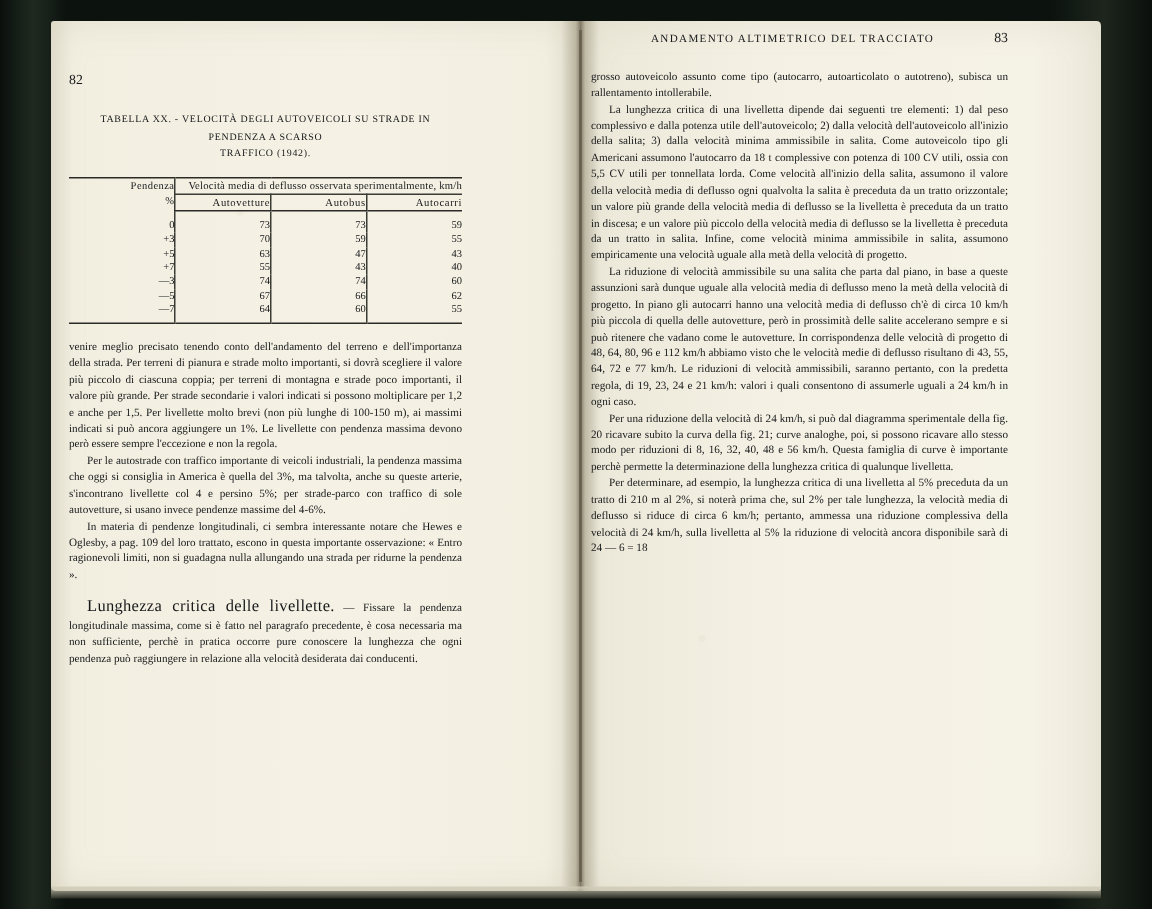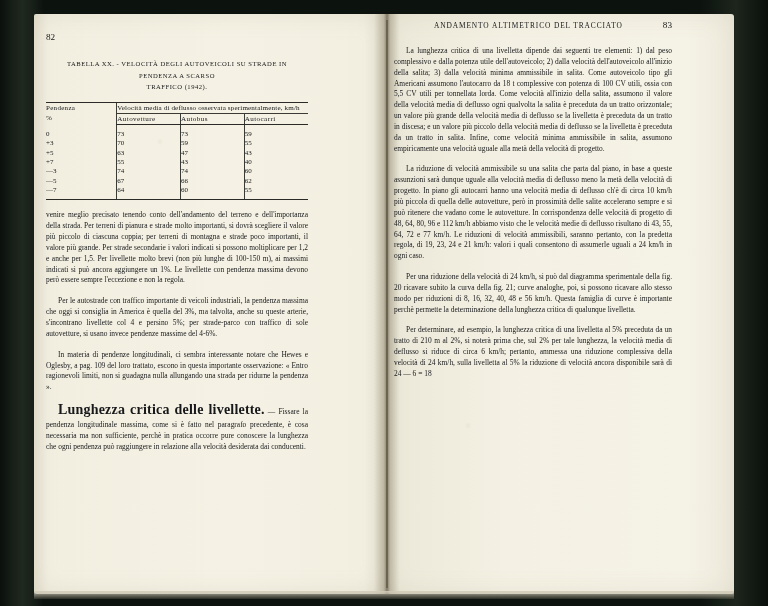--- a/index.html
+++ b/index.html
@@ -96,21 +96,21 @@
     width: 700px; height: 8px;
     background: linear-gradient(180deg, rgba(210,205,185,0.9), rgba(120,114,94,0.25));
     pointer-events: none;
   }
 
   
   .col {
     position: absolute;
     color: #17181a;
   }
-  .col.left  { left: 46px;  top: 32px;  width: 262px; }
+  .col.left  { left: 46px;  top: 48px;  width: 262px; }
   .col.right { left: 394px; top: 20px;  width: 278px; }
 
   .runhead {
     display: flex;
     align-items: baseline;
     font-size: 7.4px;
     letter-spacing: 0.9px;
     margin-bottom: 16px;
     white-space: nowrap;
   }
@@ -138,21 +138,21 @@
   }
 
   table.data {
     width: 100%;
     border-collapse: collapse;
     font-size: 6.9px;
     margin-bottom: 10px;
   }
   table.data th, table.data td {
     padding: 0;
-    text-align: left;
+    text-align: right;
     vertical-align: middle;
     font-weight: normal;
   }
   .rule-top { border-top: 1.1px solid #2a2b26; }
   .rule-bot { border-bottom: 1.1px solid #2a2b26; }
   .vline { border-left: 0.9px solid #3a3b34; margin-left: 22px; }
 
   th.pend {
     width: 27%;
     line-height: 1.55;
@@ -181,26 +181,26 @@
   tbody tr:last-child  td { padding-bottom: 4px; }
 
   p.body {
     margin: 0;
     font-size: 7.45px;
     line-height: 1.455;
     text-align: justify;
     text-justify: inter-word;
     hyphens: manual;
   }
-  p.body + p.body { margin-top: 10px; }
+  p.body + p.body { margin-top: 0; }
   p.indent { text-indent: 12px; }
   .ital { }
   .sec-head {
-    font-weight: bold;
-    font-size: 14px;
+    font-weight: normal;
+    font-size: 11px;
     letter-spacing: 0.2px;
   }
   .para-gap { height: 7px; }
 
   
   .speckle {
     position: absolute; inset: 0;
     pointer-events: none;
     background:
       radial-gradient(circle at 18% 22%, rgba(150,135,95,0.05) 0 2px, transparent 3px),
@@ -308,18 +308,19 @@
 
   </div>
 
   <div class="col right">
 
     <div class="runhead rightpage">
       <span class="title">ANDAMENTO ALTIMETRICO DEL TRACCIATO</span>
       <span class="folio">83</span>
     </div>
 
+    <p class="body">grosso autoveicolo assunto come tipo (autocarro, autoarticolato o autotreno), subisca un rallentamento intollerabile.</p>
     <p class="body indent">La lunghezza critica di una livelletta dipende dai seguenti tre elementi: 1) dal peso complessivo e dalla potenza utile dell'autoveicolo; 2) dalla velocità dell'autoveicolo all'inizio della salita; 3) dalla velocità minima ammissibile in salita. Come autoveicolo tipo gli Americani assumono l'autocarro da 18 t complessive con potenza di 100 CV utili, ossia con 5,5 CV utili per tonnellata lorda. Come velocità all'inizio della salita, assumono il valore della velocità media di deflusso ogni qualvolta la salita è preceduta da un tratto orizzontale; un valore più grande della velocità media di deflusso se la livelletta è preceduta da un tratto in discesa; e un valore più piccolo della velocità media di deflusso se la livelletta è preceduta da un tratto in salita. Infine, come velocità minima ammissibile in salita, assumono empiricamente una velocità uguale alla metà della velocità di progetto.</p>
     <p class="body indent">La riduzione di velocità ammissibile su una salita che parta dal piano, in base a queste assunzioni sarà dunque uguale alla velocità media di deflusso meno la metà della velocità di progetto. In piano gli autocarri hanno una velocità media di deflusso ch'è di circa 10 km/h più piccola di quella delle autovetture, però in prossimità delle salite accelerano sempre e si può ritenere che vadano come le autovetture. In corrispondenza delle velocità di progetto di 48, 64, 80, 96 e 112 km/h abbiamo visto che le velocità medie di deflusso risultano di 43, 55, 64, 72 e 77 km/h. Le riduzioni di velocità ammissibili, saranno pertanto, con la predetta regola, di 19, 23, 24 e 21 km/h: valori i quali consentono di assumerle uguali a 24 km/h in ogni caso.</p>
     <p class="body indent">Per una riduzione della velocità di 24 km/h, si può dal diagramma sperimentale della fig. 20 ricavare subito la curva della fig. 21; curve analoghe, poi, si possono ricavare allo stesso modo per riduzioni di 8, 16, 32, 40, 48 e 56 km/h. Questa famiglia di curve è importante perchè permette la determinazione della lunghezza critica di qualunque livelletta.</p>
     <p class="body indent">Per determinare, ad esempio, la lunghezza critica di una livelletta al 5% preceduta da un tratto di 210 m al 2%, si noterà prima che, sul 2% per tale lunghezza, la velocità media di deflusso si riduce di circa 6 km/h; pertanto, ammessa una riduzione complessiva della velocità di 24 km/h, sulla livelletta al 5% la riduzione di velocità ancora disponibile sarà di 24 — 6 = 18</p>
   </div>
 </div>
 
 </body></html>

